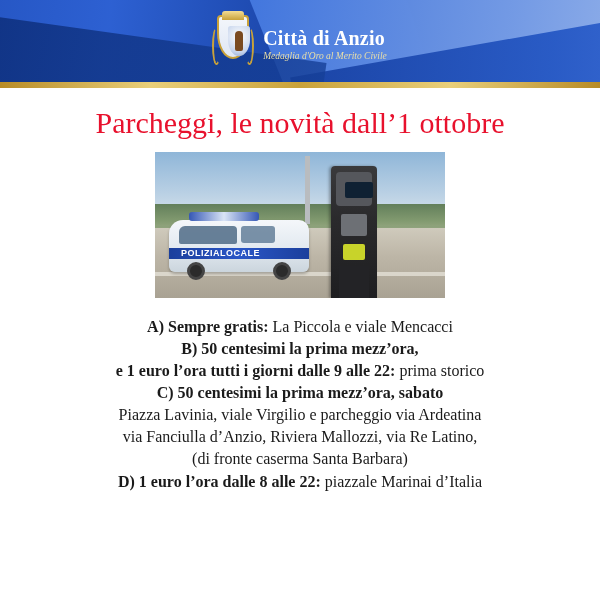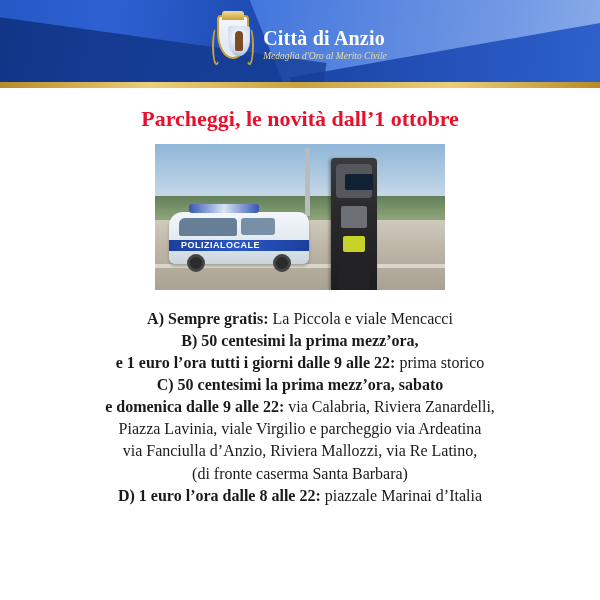--- a/index.html
+++ b/index.html
@@ -135,22 +135,22 @@
     color: #eadfa8;
     margin-top: 2px;
   }
 
   
   .main-title {
     margin: 18px 0 0 0;
     text-align: center;
     color: #e8112d;
     font-family: "Liberation Serif", serif;
-    font-weight: bold;
-    font-size: 22px;
+    font-weight: normal;
+    font-size: 30px;
     letter-spacing: 0px;
   }
 
   
   .photo-wrap {
     margin: 12px auto 0 auto;
     width: 290px;
     height: 146px;
     position: relative;
     overflow: hidden;
@@ -333,23 +333,20 @@
     <p>
       <span class="b">B) 50 centesimi la prima mezz’ora,</span><span></span>
     </p>
     <p>
       <span class="b">e 1 euro l’ora tutti i giorni dalle 9 alle 22:</span><span> prima storico</span>
     </p>
     <p>
       <span class="b">C) 50 centesimi la prima mezz’ora, sabato</span><span></span>
     </p>
     <p>
-      <span class="b">e domenica dalle 9 alle 22:</span><span> via Calabria, Riviera Zanardelli,</span>
-    </p>
-    <p>
       <span class="b"></span><span>Piazza Lavinia, viale Virgilio e parcheggio via Ardeatina</span>
     </p>
     <p>
       <span class="b"></span><span>via Fanciulla d’Anzio, Riviera Mallozzi, via Re Latino,</span>
     </p>
     <p>
       <span class="b"></span><span>(di fronte caserma Santa Barbara)</span>
     </p>
     <p>
       <span class="b">D) 1 euro l’ora dalle 8 alle 22:</span><span> piazzale Marinai d’Italia</span>

